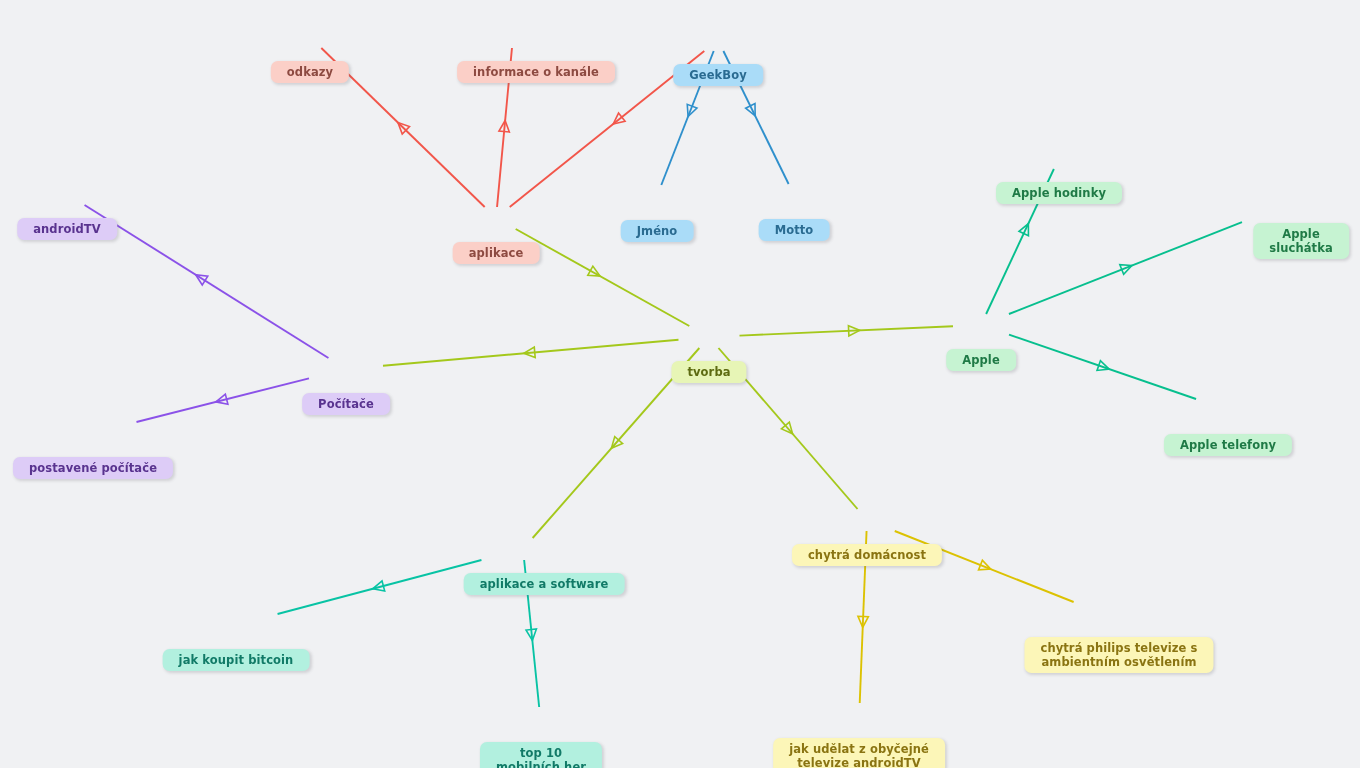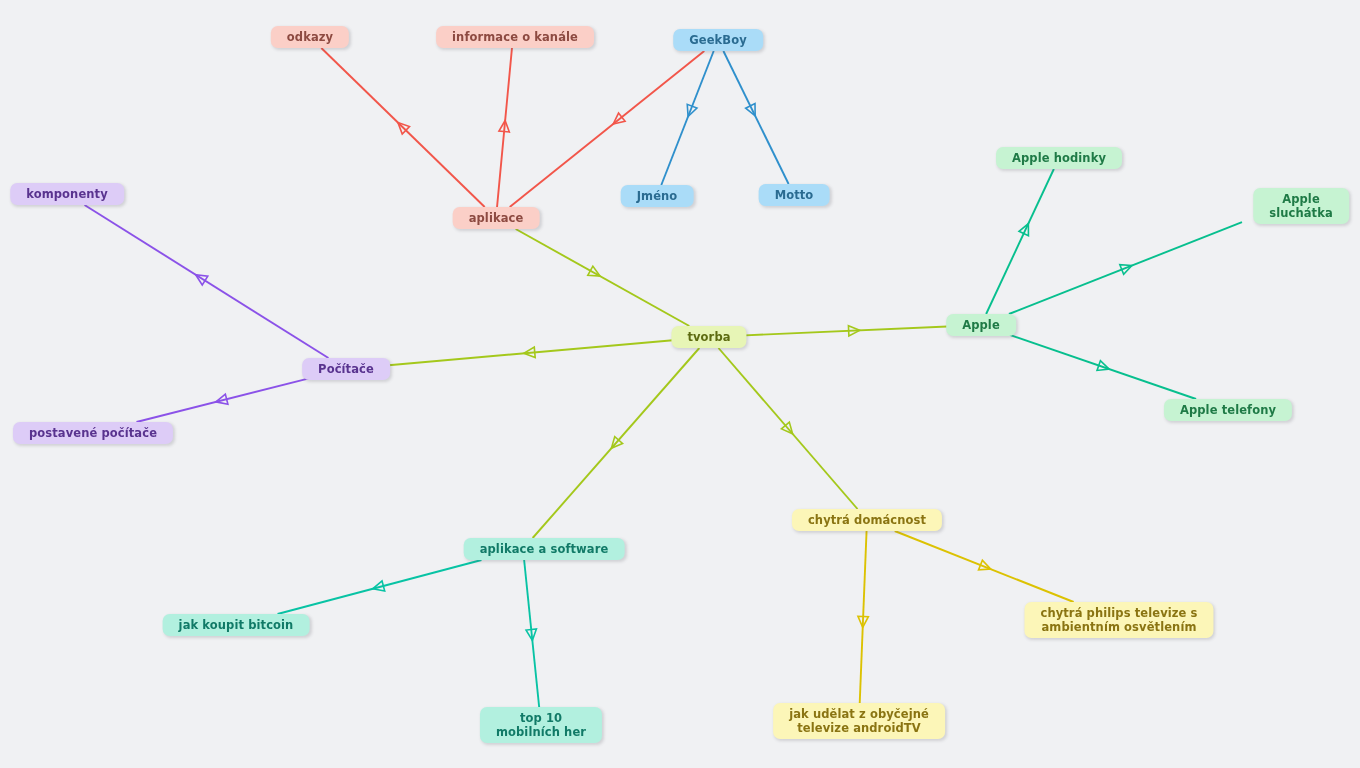--- a/index.html
+++ b/index.html
@@ -28,20 +28,21 @@
     border-radius: 7px;
     padding: 4px 16px;
     font-size: 11.5px;
     font-weight: bold;
     line-height: 1.22;
     text-align: center;
     white-space: pre-line;
     transform: translate(-50%, -50%);
     box-shadow: 1.5px 2px 3px rgba(90,90,100,0.20);
     letter-spacing: 0.1px;
+    margin-top: 35px;
   }
 </style>
 </head>
 <body>
 
 <div id="canvas">
   <svg id="edges">
       <line x1="713.6987179487179" y1="51" x2="661.3012820512821" y2="185" stroke="#2f90cc" stroke-width="1.9"></line>
       <polygon points="7,0 -4,-5.2 -4,5.2" fill="none" stroke="#2f90cc" stroke-width="1.6" stroke-linejoin="miter" transform="translate(690.6438461538462,109.96000000000001) rotate(111.35677267340476)"></polygon>
       <line x1="723.3935483870968" y1="51" x2="788.6064516129032" y2="184" stroke="#2f90cc" stroke-width="1.9"></line>
@@ -80,28 +81,28 @@
       <polygon points="7,0 -4,-5.2 -4,5.2" fill="none" stroke="#dcc202" stroke-width="1.6" stroke-linejoin="miter" transform="translate(984.1800000000001,566.5) rotate(21.64443514071399)"></polygon>
       <line x1="866.5621890547263" y1="531" x2="859.7164179104477" y2="703" stroke="#dcc202" stroke-width="1.9"></line>
       <polygon points="7,0 -4,-5.2 -4,5.2" fill="none" stroke="#dcc202" stroke-width="1.6" stroke-linejoin="miter" transform="translate(863.0023880597015,620.44) rotate(92.27922602142671)"></polygon>
     </svg>
   <div id="node-layer">
       <div class="node" style="left: 718px; top: 40px; background: rgb(170, 220, 248); color: rgb(42, 107, 145);">GeekBoy</div>
       <div class="node" style="left: 657px; top: 196px; background: rgb(170, 220, 248); color: rgb(42, 107, 145);">Jméno</div>
       <div class="node" style="left: 794px; top: 195px; background: rgb(170, 220, 248); color: rgb(42, 107, 145); text-align: right;">Motto</div>
       <div class="node" style="left: 496px; top: 218px; background: rgb(251, 207, 199); color: rgb(141, 74, 65);">aplikace</div>
       <div class="node" style="left: 310px; top: 37px; background: rgb(251, 207, 199); color: rgb(141, 74, 65);">odkazy</div>
-      <div class="node" style="left: 515px; top: 37px; background: rgb(251, 207, 199); color: rgb(141, 74, 65);">informace o kanále</div>
+      <div class="node" style="left: 536px; top: 37px; background: rgb(251, 207, 199); color: rgb(141, 74, 65);">informace o kanále</div>
       <div class="node" style="left: 709px; top: 337px; background: rgb(231, 245, 182); color: rgb(93, 107, 17);">tvorba</div>
       <div class="node" style="left: 981px; top: 325px; background: rgb(198, 243, 210); color: rgb(31, 122, 70);">Apple</div>
       <div class="node" style="left: 1059px; top: 158px; background: rgb(198, 243, 210); color: rgb(31, 122, 70);">Apple hodinky</div>
       <div class="node" style="left: 1301px; top: 206px; background: rgb(198, 243, 210); color: rgb(31, 122, 70);">Apple sluchátka</div>
       <div class="node" style="left: 1228px; top: 410px; background: rgb(198, 243, 210); color: rgb(31, 122, 70);">Apple telefony</div>
       <div class="node" style="left: 346px; top: 369px; background: rgb(221, 204, 247); color: rgb(89, 51, 143);">Počítače</div>
-      <div class="node" style="left: 67px; top: 194px; background: rgb(221, 204, 247); color: rgb(89, 51, 143);">komponenty</div>
+      <div class="node" style="left: 67px; top: 194px; background: rgb(221, 204, 247); color: rgb(89, 51, 143);">androidTV</div>
       <div class="node" style="left: 93px; top: 433px; background: rgb(221, 204, 247); color: rgb(89, 51, 143);">postavené počítače</div>
       <div class="node" style="left: 544px; top: 549px; background: rgb(178, 240, 223); color: rgb(17, 122, 103);">aplikace a software</div>
       <div class="node" style="left: 236px; top: 625px; background: rgb(178, 240, 223); color: rgb(17, 122, 103);">jak koupit bitcoin</div>
       <div class="node" style="left: 541px; top: 725px; background: rgb(178, 240, 223); color: rgb(17, 122, 103);">top 10
 mobilních her</div>
       <div class="node" style="left: 867px; top: 520px; background: rgb(252, 246, 184); color: rgb(138, 116, 18); text-align: right;">chytrá domácnost</div>
       <div class="node" style="left: 1119px; top: 620px; background: rgb(252, 246, 184); color: rgb(138, 116, 18);">chytrá philips televize s
 ambientním osvětlením</div>
       <div class="node" style="left: 859px; top: 721px; background: rgb(252, 246, 184); color: rgb(138, 116, 18);">jak udělat z obyčejné
 televize androidTV</div>

